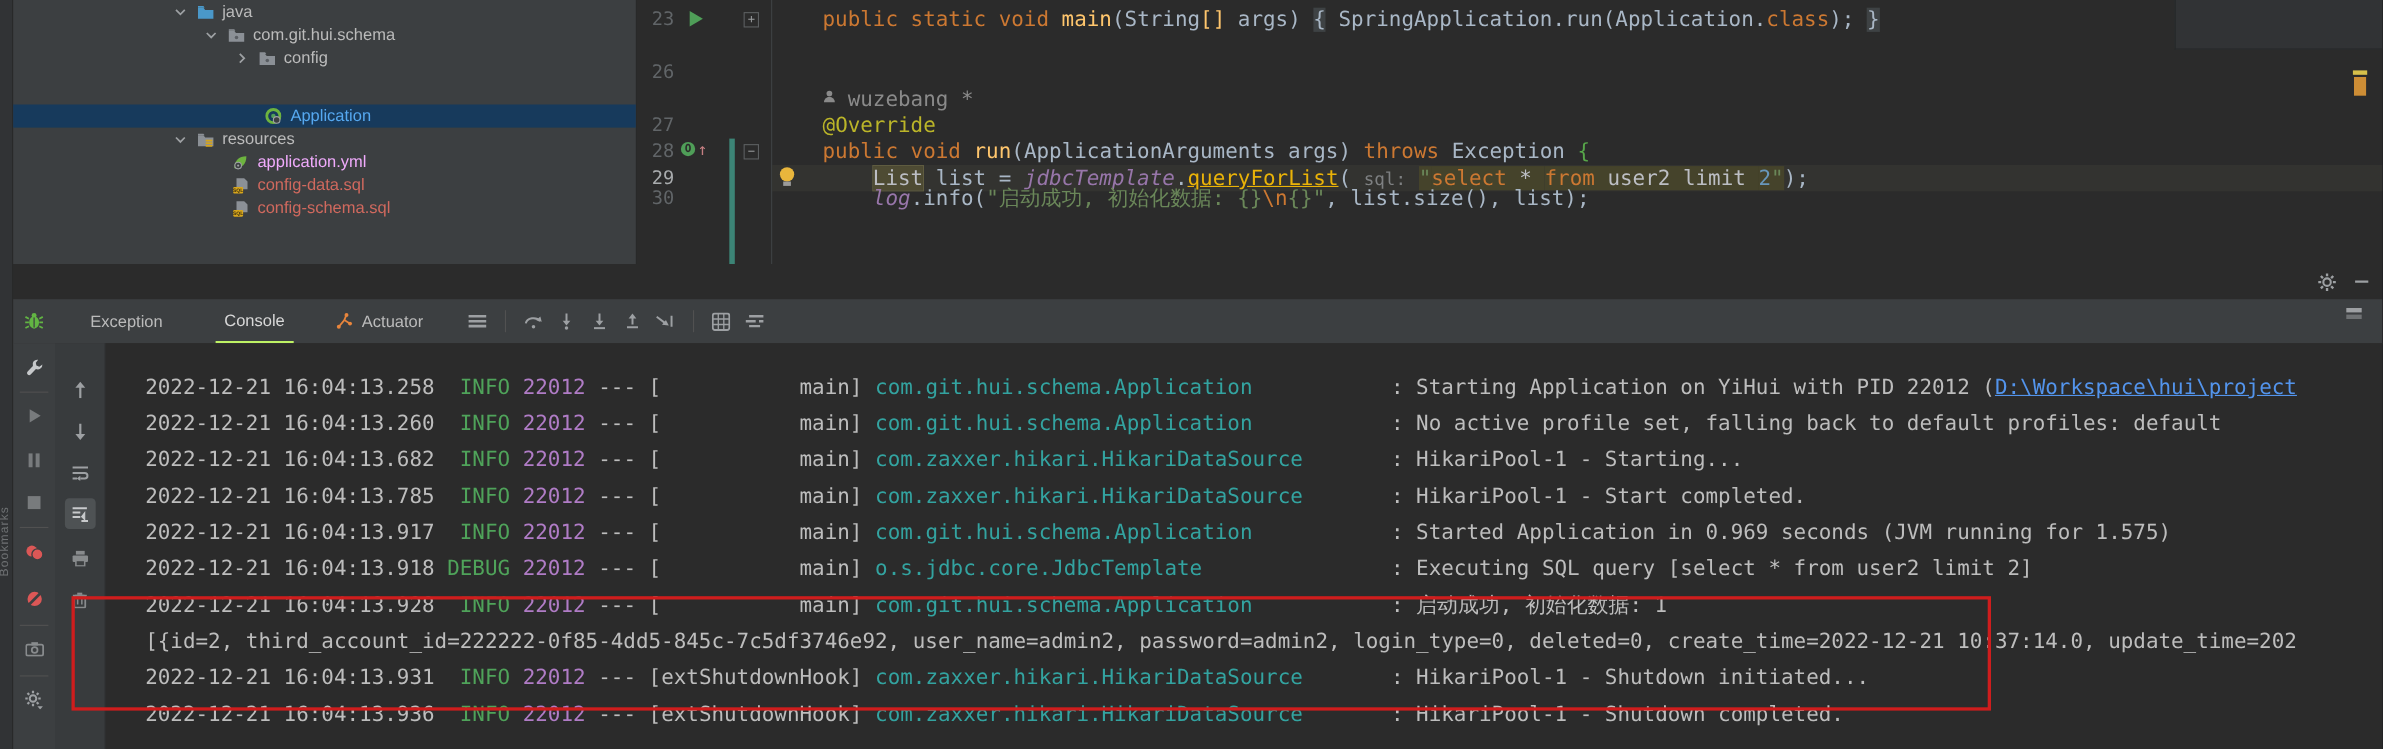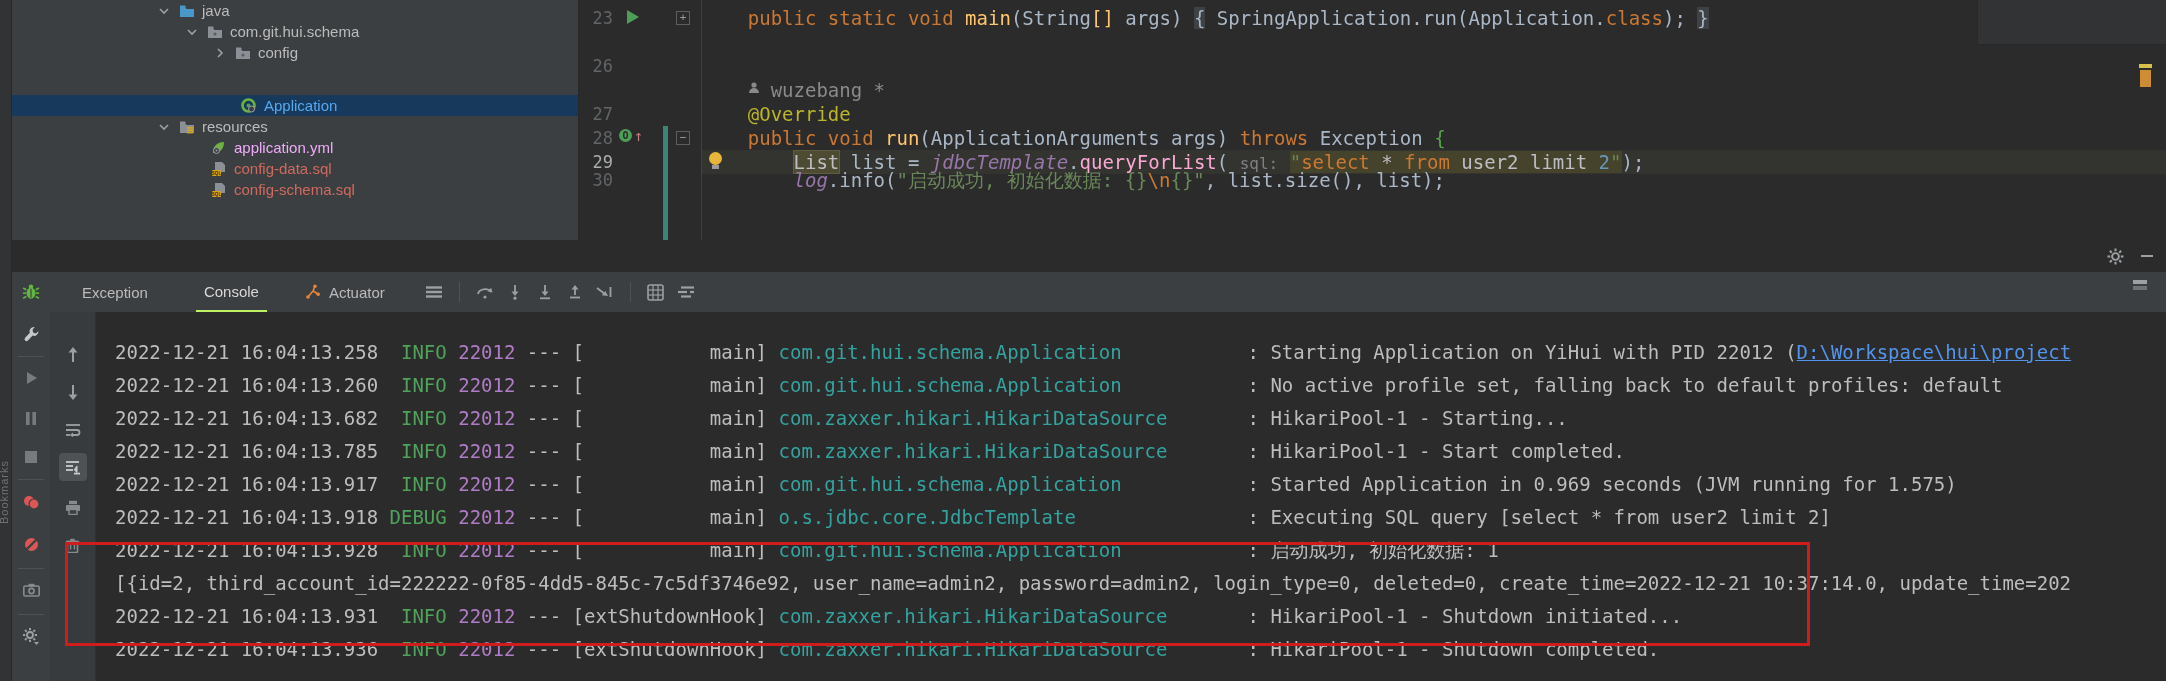--- a/index.html
+++ b/index.html
@@ -36,21 +36,21 @@
   .ovr-arrow{position:absolute;left:55px;top:127px;color:#c57f82;font-size:15px;}
   .bulb{position:absolute;left:130px;top:152px;width:13px;height:13px;border-radius:50%;background:#e9b63c;}
   .bulb:after{content:"";position:absolute;left:3px;top:13px;width:7px;height:4px;background:#9b9b9b;}
   .person-ic{position:absolute;left:168px;top:81px;}
   .tr-panel{position:absolute;right:0;top:0;width:188px;height:44px;background:#313335;border-left:1px solid #26282a;border-bottom:1px solid #26282a;}
   .mark-y{position:absolute;right:14px;top:64px;width:13px;height:4px;background:#d7c04a;}
   .mark-o{position:absolute;right:15px;top:70px;width:11px;height:17px;background:#cd8d35;}
   
   .c-k{color:#cc7832;}.c-m{color:#ffc66d;}.c-p{color:#a9b7c6;}.c-br{color:#ffc66d;}
   .c-an{color:#bbb529;}.c-cm{color:#8a8a8a;}.c-f{color:#9876aa;font-style:italic;}
-  .c-call{color:#f9a8d4;}.c-s{color:#6a8759;}.c-esc{color:#cc7832;}
+  .c-call{color:#eab308;text-decoration:underline;}.c-s{color:#6a8759;}.c-esc{color:#cc7832;}
   .c-hint{color:#7e8082;font-size:16px;}
   .c-bx{background:#3e4244;}.c-brg{color:#57a64a;}
   .c-sq{color:#6a8759;background:#45432b;}.c-sk{color:#cc7832;background:#45432b;}
   .c-sw{color:#bcbec4;background:#45432b;}.c-sn{color:#6897bb;background:#45432b;}
   .c-lbox{background:#4e4b33;color:#bcbec4;outline:1px solid #5f5c40;}
   
   .dbg-h1{position:absolute;left:12px;top:240px;right:0;height:32px;background:#3c3f41;display:flex;align-items:center;}
   .dbg-label{font-size:15px;color:#bbbbbb;margin-left:10px;}
   .app-tab{display:flex;align-items:center;height:32px;margin-left:44px;padding:0 10px;border-bottom:2px solid #9a9a9a;box-sizing:border-box;}
   .app-tab .txt{font-size:15px;color:#d2d2d2;margin:0 8px;}
@@ -63,21 +63,21 @@
   .tbtn{width:30px;height:26px;display:flex;align-items:center;justify-content:center;}
   
   .dbg-col1{position:absolute;left:12px;top:312px;width:38px;bottom:0;background:#3c3f41;}
   .dbg-col2{position:absolute;left:50px;top:312px;width:45px;bottom:0;background:#383b3d;border-right:1px solid #2f3133;}
   .colbtn{position:absolute;left:50%;transform:translateX(-50%);width:28px;height:28px;display:flex;align-items:center;justify-content:center;border-radius:4px;}
   .colbtn.sel{background:#4e5254;}
   .colsep{position:absolute;left:15%;width:70%;height:1px;background:#515151;}
   
   .console{position:absolute;left:96px;top:312px;right:0;bottom:0;background:#2b2b2b;overflow:hidden;}
   .crow{position:relative;height:33px;line-height:33px;white-space:pre;overflow:hidden;
-        font-family:"DejaVu Sans Mono",monospace;font-size:19px;color:#bdbdbd;padding-left:19px;}
+        font-family:"DejaVu Sans Mono",monospace;font-size:19px;color:#bdbdbd;padding-left:36px;}
   .clog{padding-top:24px;}
   .c-g{color:#bdbdbd;}.c-lvl{color:#4fa35a;}.c-mag{color:#b07cc6;}.c-teal{color:#33a3a0;}
   .c-link{color:#5394ec;text-decoration:underline;}
   .redbox{position:absolute;left:65px;top:542px;width:1745px;height:104px;border:3px solid #cf1d1d;box-sizing:border-box;pointer-events:none;}
   .h1-right{position:absolute;right:12px;top:240px;height:32px;display:flex;align-items:center;gap:16px;}
   .h2-right{position:absolute;right:18px;top:278px;}
   svg{display:block;}
 </style>
 </head>
 <body>

